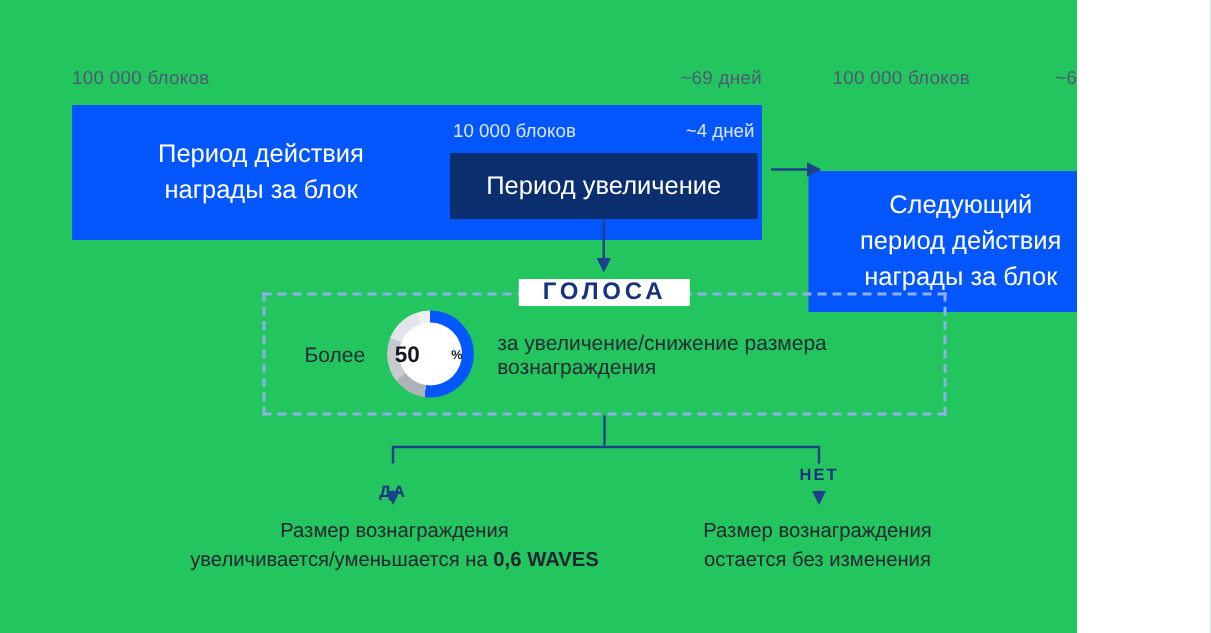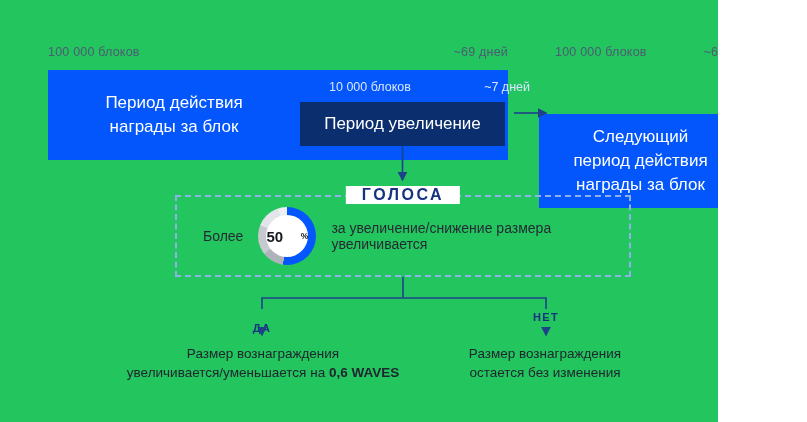--- a/index.html
+++ b/index.html
@@ -17,40 +17,40 @@
   .box-reward{left:48px;top:70px;width:460px;height:90px;}
   .box-next{left:539px;top:66px;width:203px;height:94px;display:flex;flex-direction:column;
             justify-content:center;align-items:center;text-align:center;
             font-size:17px;line-height:24px;margin-top:48px;}
   .reward-text{position:absolute;left:0;top:0;width:252px;height:100%;display:flex;
                flex-direction:column;justify-content:center;align-items:center;
                text-align:center;font-size:17px;line-height:24px;}
 
   
   .voting-labels{position:absolute;left:254px;top:10px;width:201px;display:flex;
-                 justify-content:space-between;font-size:12.5px;color:#D9E6FF;margin-left:27px;}
+                 justify-content:space-between;font-size:12.5px;color:#D9E6FF;}
   .box-voting{position:absolute;left:252px;top:32px;width:205px;height:44px;
               background:#0A2E6E;color:#ffffff;display:flex;align-items:center;
               justify-content:center;font-size:17px;}
 
   
   .votes-panel{position:absolute;left:175px;top:195px;width:456px;height:82px;
                border:2px dashed #8FB0E8;box-sizing:border-box;}
   .votes-heading{position:absolute;left:50%;top:-11px;transform:translateX(-50%);
                  background:#ffffff;padding:0 16px;font-size:16px;font-weight:700;
                  letter-spacing:2.5px;color:#15337E;white-space:nowrap;}
   .votes-content{display:flex;align-items:center;height:100%;padding-left:26px;gap:15px;
                  font-size:14px;color:#252B33;}
   .donut{width:58px;height:58px;border-radius:50%;flex:0 0 auto;
          background:conic-gradient(#0357FC 0deg 188deg,#AEB3BA 188deg 232deg,
                     #C6CAD0 232deg 292deg,#E2E5E9 292deg 342deg,#EDEFF1 342deg 360deg);
          display:flex;align-items:center;justify-content:center;}
   .donut-hole{width:42px;height:42px;border-radius:50%;background:#ffffff;
-              display:flex;align-items:center;justify-content:space-between;
-              font-size:15px;font-weight:600;color:#14181D;}
+              display:flex;align-items:center;justify-content:flex-end;
+              font-size:15px;font-weight:600;color:#14181D;gap:20px;}
   .donut-hole sup{font-size:8.5px;font-weight:700;margin-left:1px;}
 
   
   .branch-label{position:absolute;transform:translateX(-50%);font-size:11px;
                 font-weight:700;letter-spacing:1.3px;color:#15337E;}
   .outcome{position:absolute;text-align:center;font-size:13.5px;line-height:19px;
            color:#20262F;}
   .outcome b{font-weight:700;}
 
   
@@ -71,21 +71,21 @@
     <span>~69 дней</span>
   </div>
 
   <div class="box-blue box-reward">
     <div class="reward-text">
       <span>Период действия</span>
       <span>награды за блок</span>
     </div>
     <div class="voting-labels">
       <span>10 000 блоков</span>
-      <span>~7 дней</span>
+      <span>~4 дней</span>
     </div>
     <div class="box-voting">
       <span>Период увеличение</span>
     </div>
   </div>
 
   <div class="box-blue box-next">
     <span>Следующий</span>
     <span>период действия</span>
     <span>награды за блок</span>
@@ -94,21 +94,21 @@
   <div class="votes-panel">
     <div class="votes-heading">ГОЛОСА</div>
     <div class="votes-content">
       <span>Более</span>
       <div class="donut">
         <div class="donut-hole">
           <span>50</span>
             <sup>%</sup>
         </div>
       </div>
-      <span>за увеличение/снижение размера увеличивается</span>
+      <span>за увеличение/снижение размера вознаграждения</span>
     </div>
   </div>
 
   <div class="branch-label" style="left:262px;top:322px;">ДА</div>
   <div class="branch-label" style="left:546px;top:311px;">НЕТ</div>
 
   <div class="outcome" style="left:118px;top:344px;width:290px;">
     <span>Размер вознаграждения</span><br>
     <span>увеличивается/уменьшается на </span><b>0,6 WAVES</b>
   </div>

